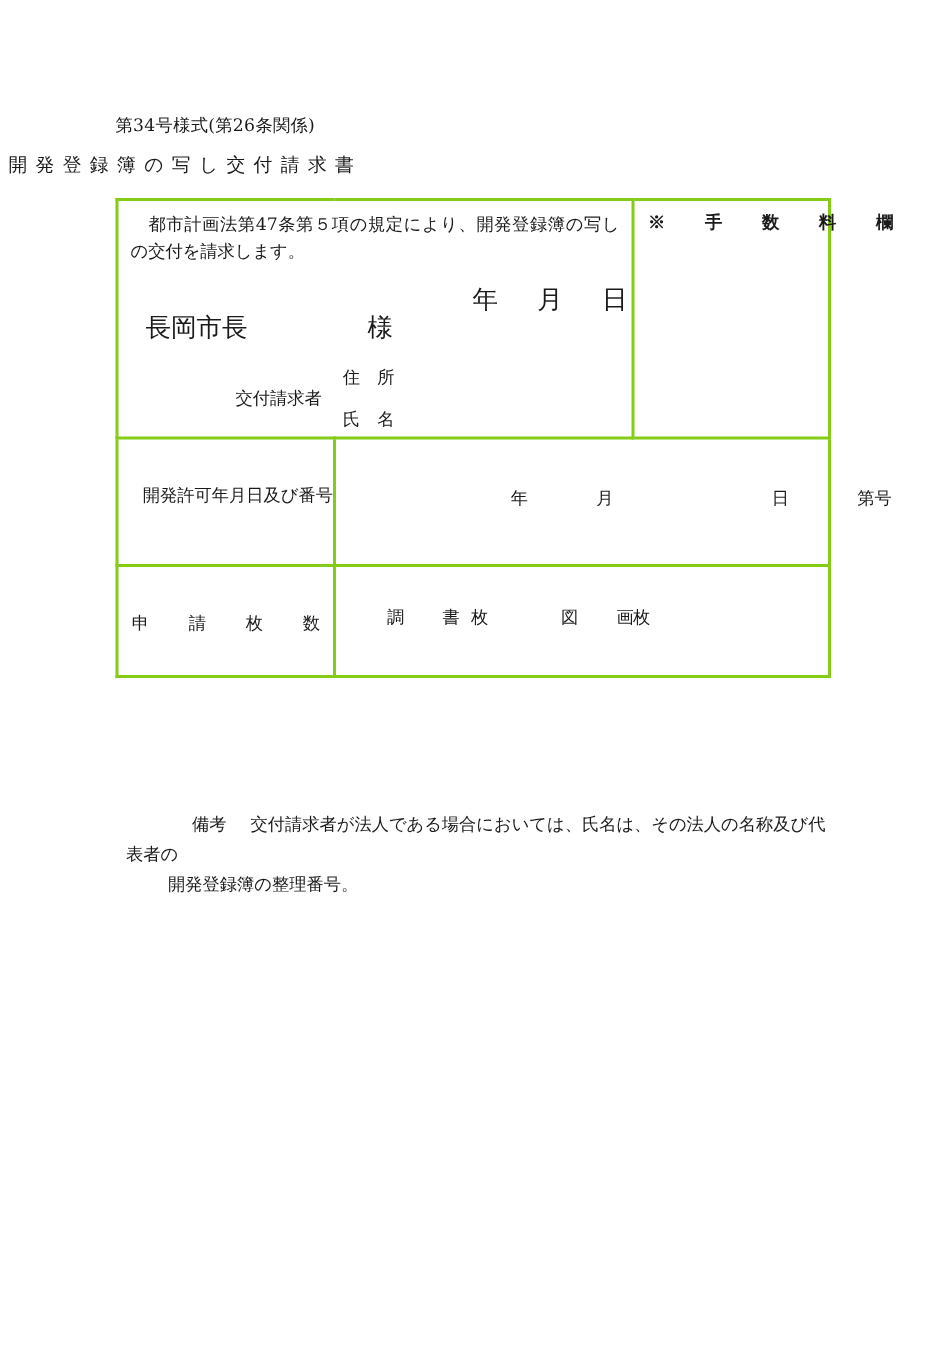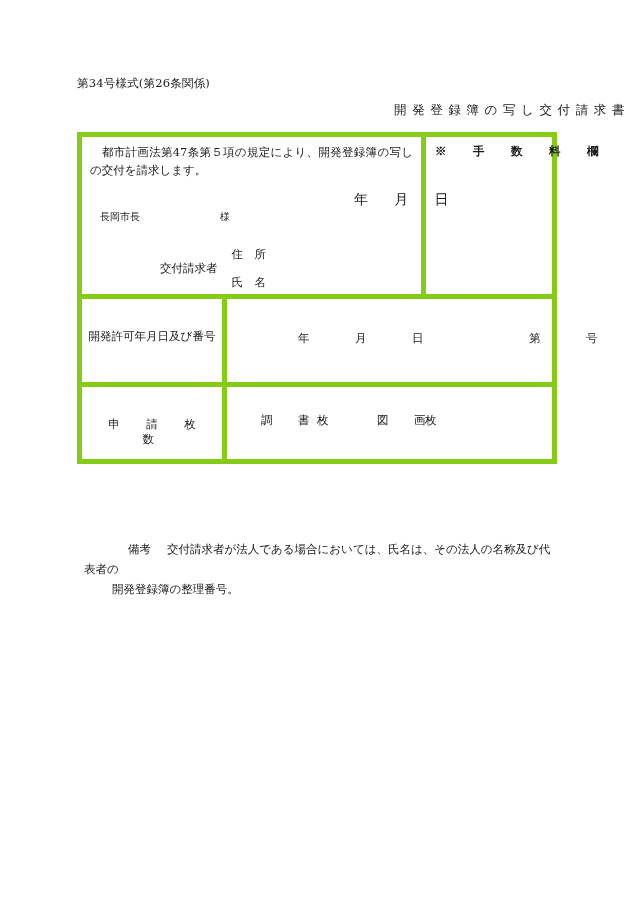--- a/index.html
+++ b/index.html
@@ -32,38 +32,38 @@
     top: 76px;
     font-size: 11.5px;
     letter-spacing: 0.2px;
     white-space: nowrap;
   }
   .doc-title {
     position: absolute;
     left: 0;
     top: 102px;
     width: 630px;
-    text-align: right;
+    text-align: left;
     font-size: 12.5px;
     letter-spacing: 5.6px;
     text-indent: 5.6px;
     white-space: nowrap;
   }
 
   
   .form-table {
     position: absolute;
     left: 77px;
     top: 132px;
     width: 475px;
     border-collapse: collapse;
     table-layout: fixed;
   }
   .form-table td {
-    border: 5px solid #84cc16;
+    border: 2px solid #84cc16;
     padding: 0;
     vertical-align: top;
     font-size: 11.5px;
   }
 
   
   .cell-request {
     height: 157px;
     position: relative;
   }
@@ -71,32 +71,31 @@
     padding: 7px 8px 0 8px;
     font-size: 11.5px;
     line-height: 1.55;
     text-align: justify;
     text-indent: 12px;
   }
   .date-line {
     position: absolute;
     left: 236px;
     top: 54px;
-    font-size: 14px;
+    font-size: 17px;
     letter-spacing: 0.2px;
     white-space: nowrap;
-    margin-left: 36px;
   }
   .date-line span { display: inline-block; }
   .gap-md { width: 26px; }
   .addressee {
     position: absolute;
     left: 18px;
     top: 73px;
-    font-size: 10px;
+    font-size: 17px;
     white-space: nowrap;
   }
   .addressee .honorific {
     display: inline-block;
     margin-left: 80px;
   }
   .applicant-block {
     position: absolute;
     left: 78px;
     top: 110px;
@@ -131,21 +130,21 @@
     font-size: 11.5px;
   }
   .cell-label .inner {
     display: block;
     padding-top: 30px;
   }
   .cell-value {
     position: relative;
   }
   .row-regnum td { height: 84px; }
-  .row-permit td { height: 83px; }
+  .row-permit td { height: 83px; text-align: right; }
   .row-sheets td { height: 72px; }
 
   .label-spaced { letter-spacing: 7.5px; text-indent: 7.5px; }
 
   .dash-value {
     position: absolute;
     left: 0;
     top: 32px;
     width: 100%;
     text-align: center;

